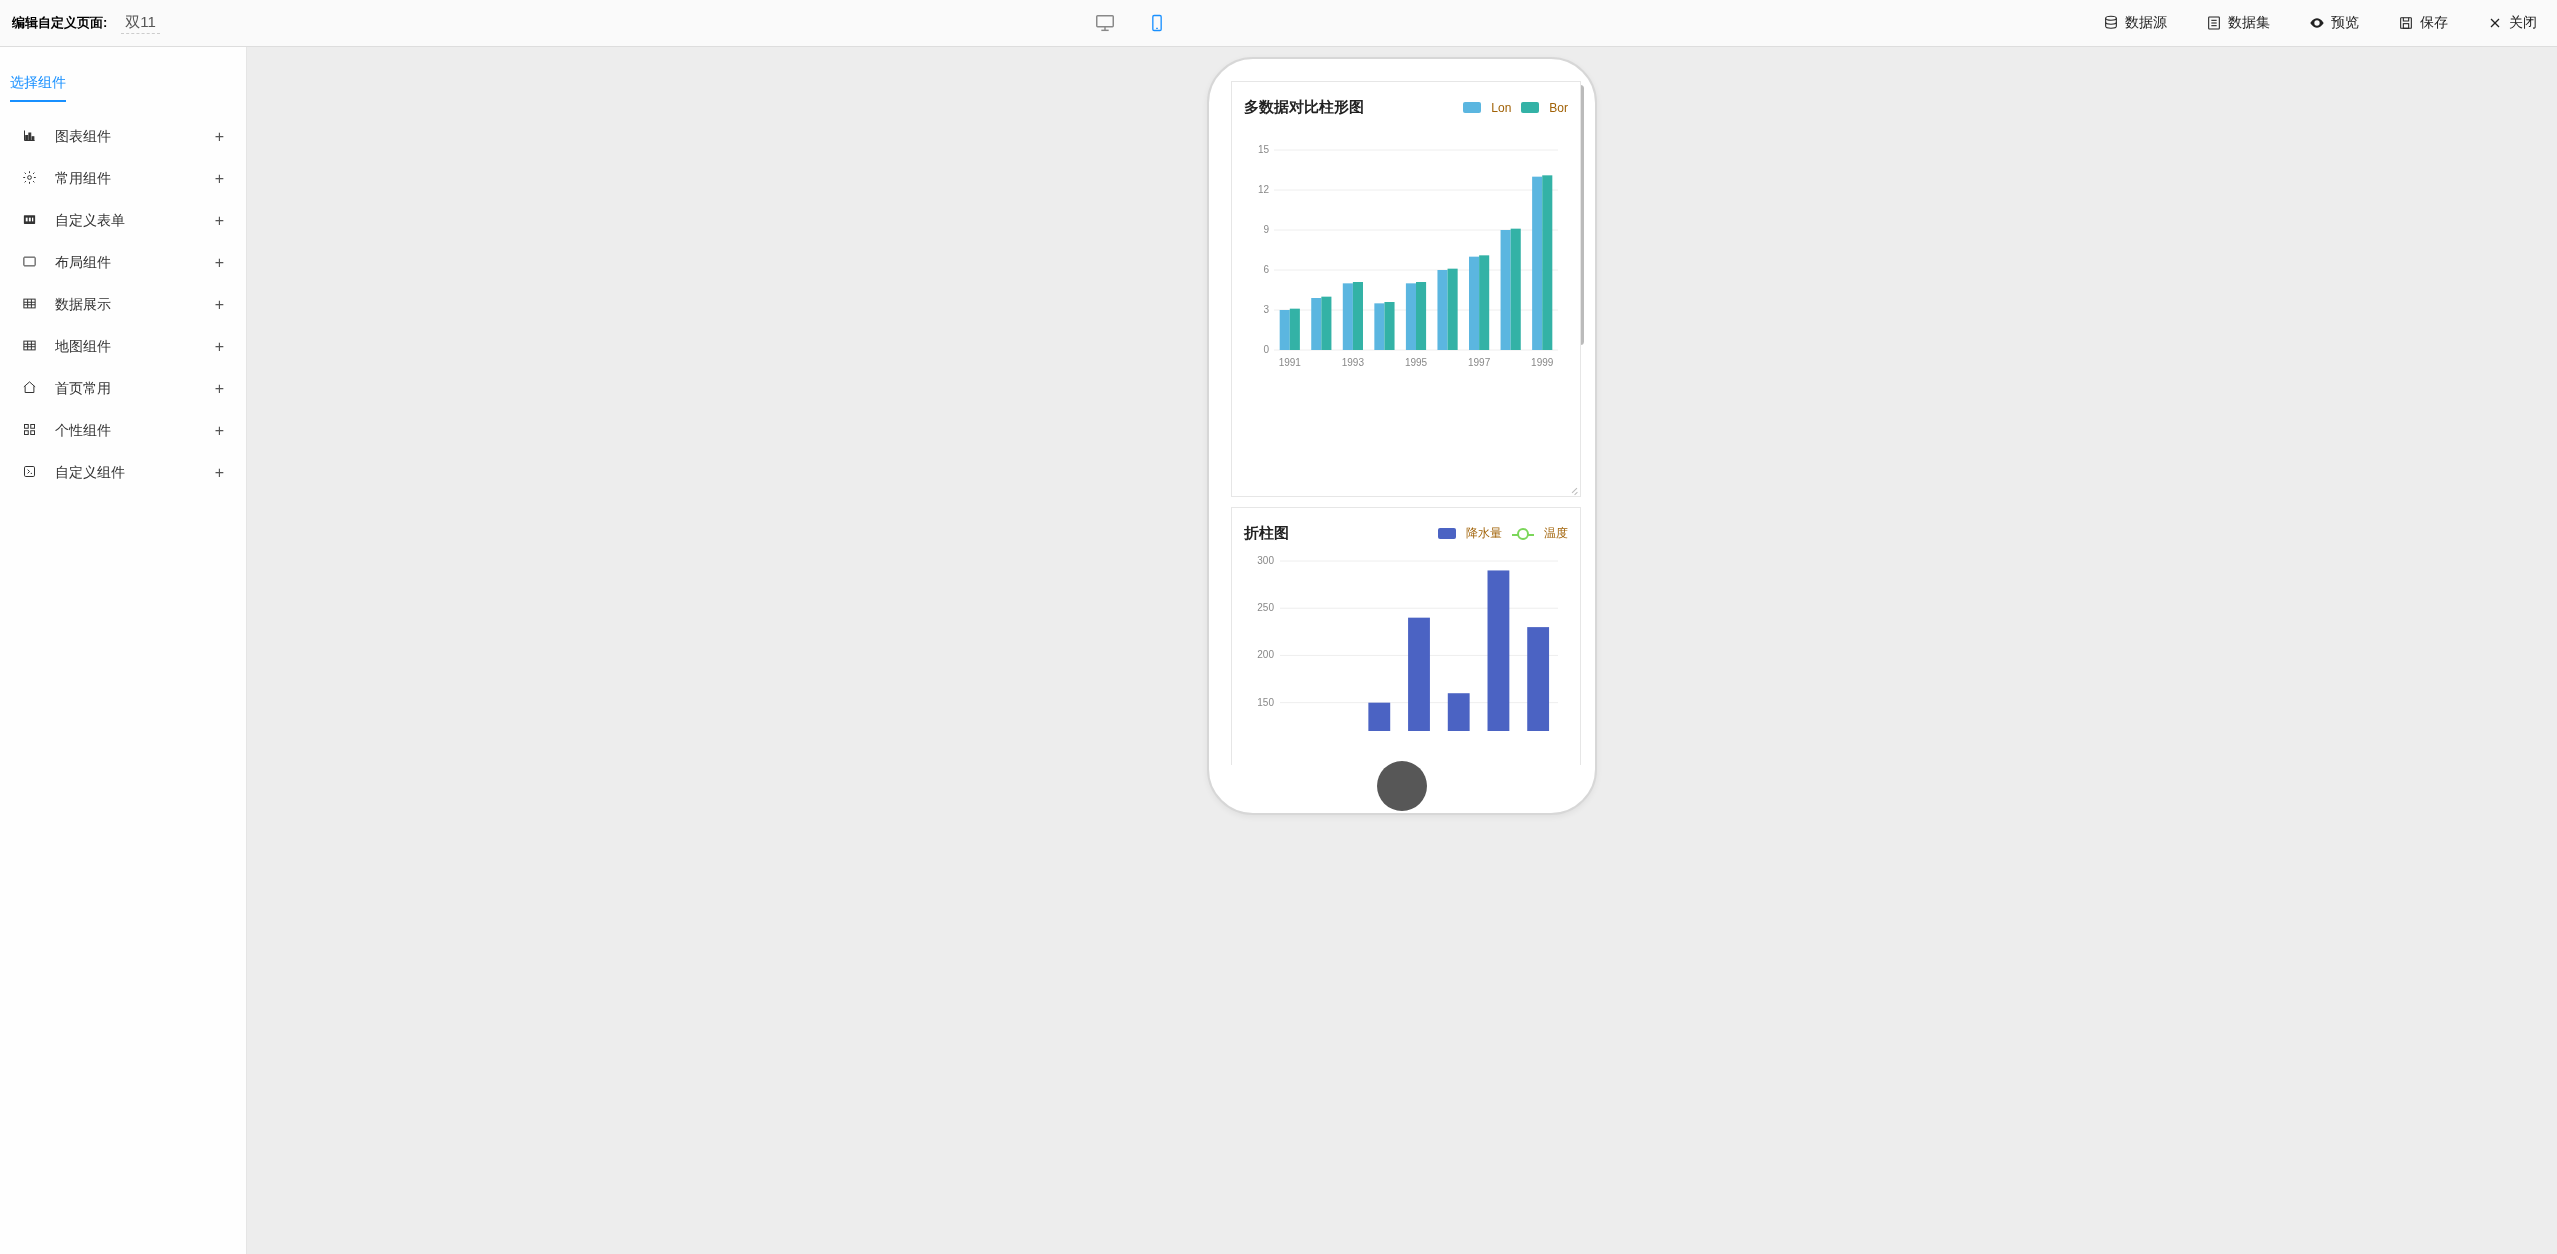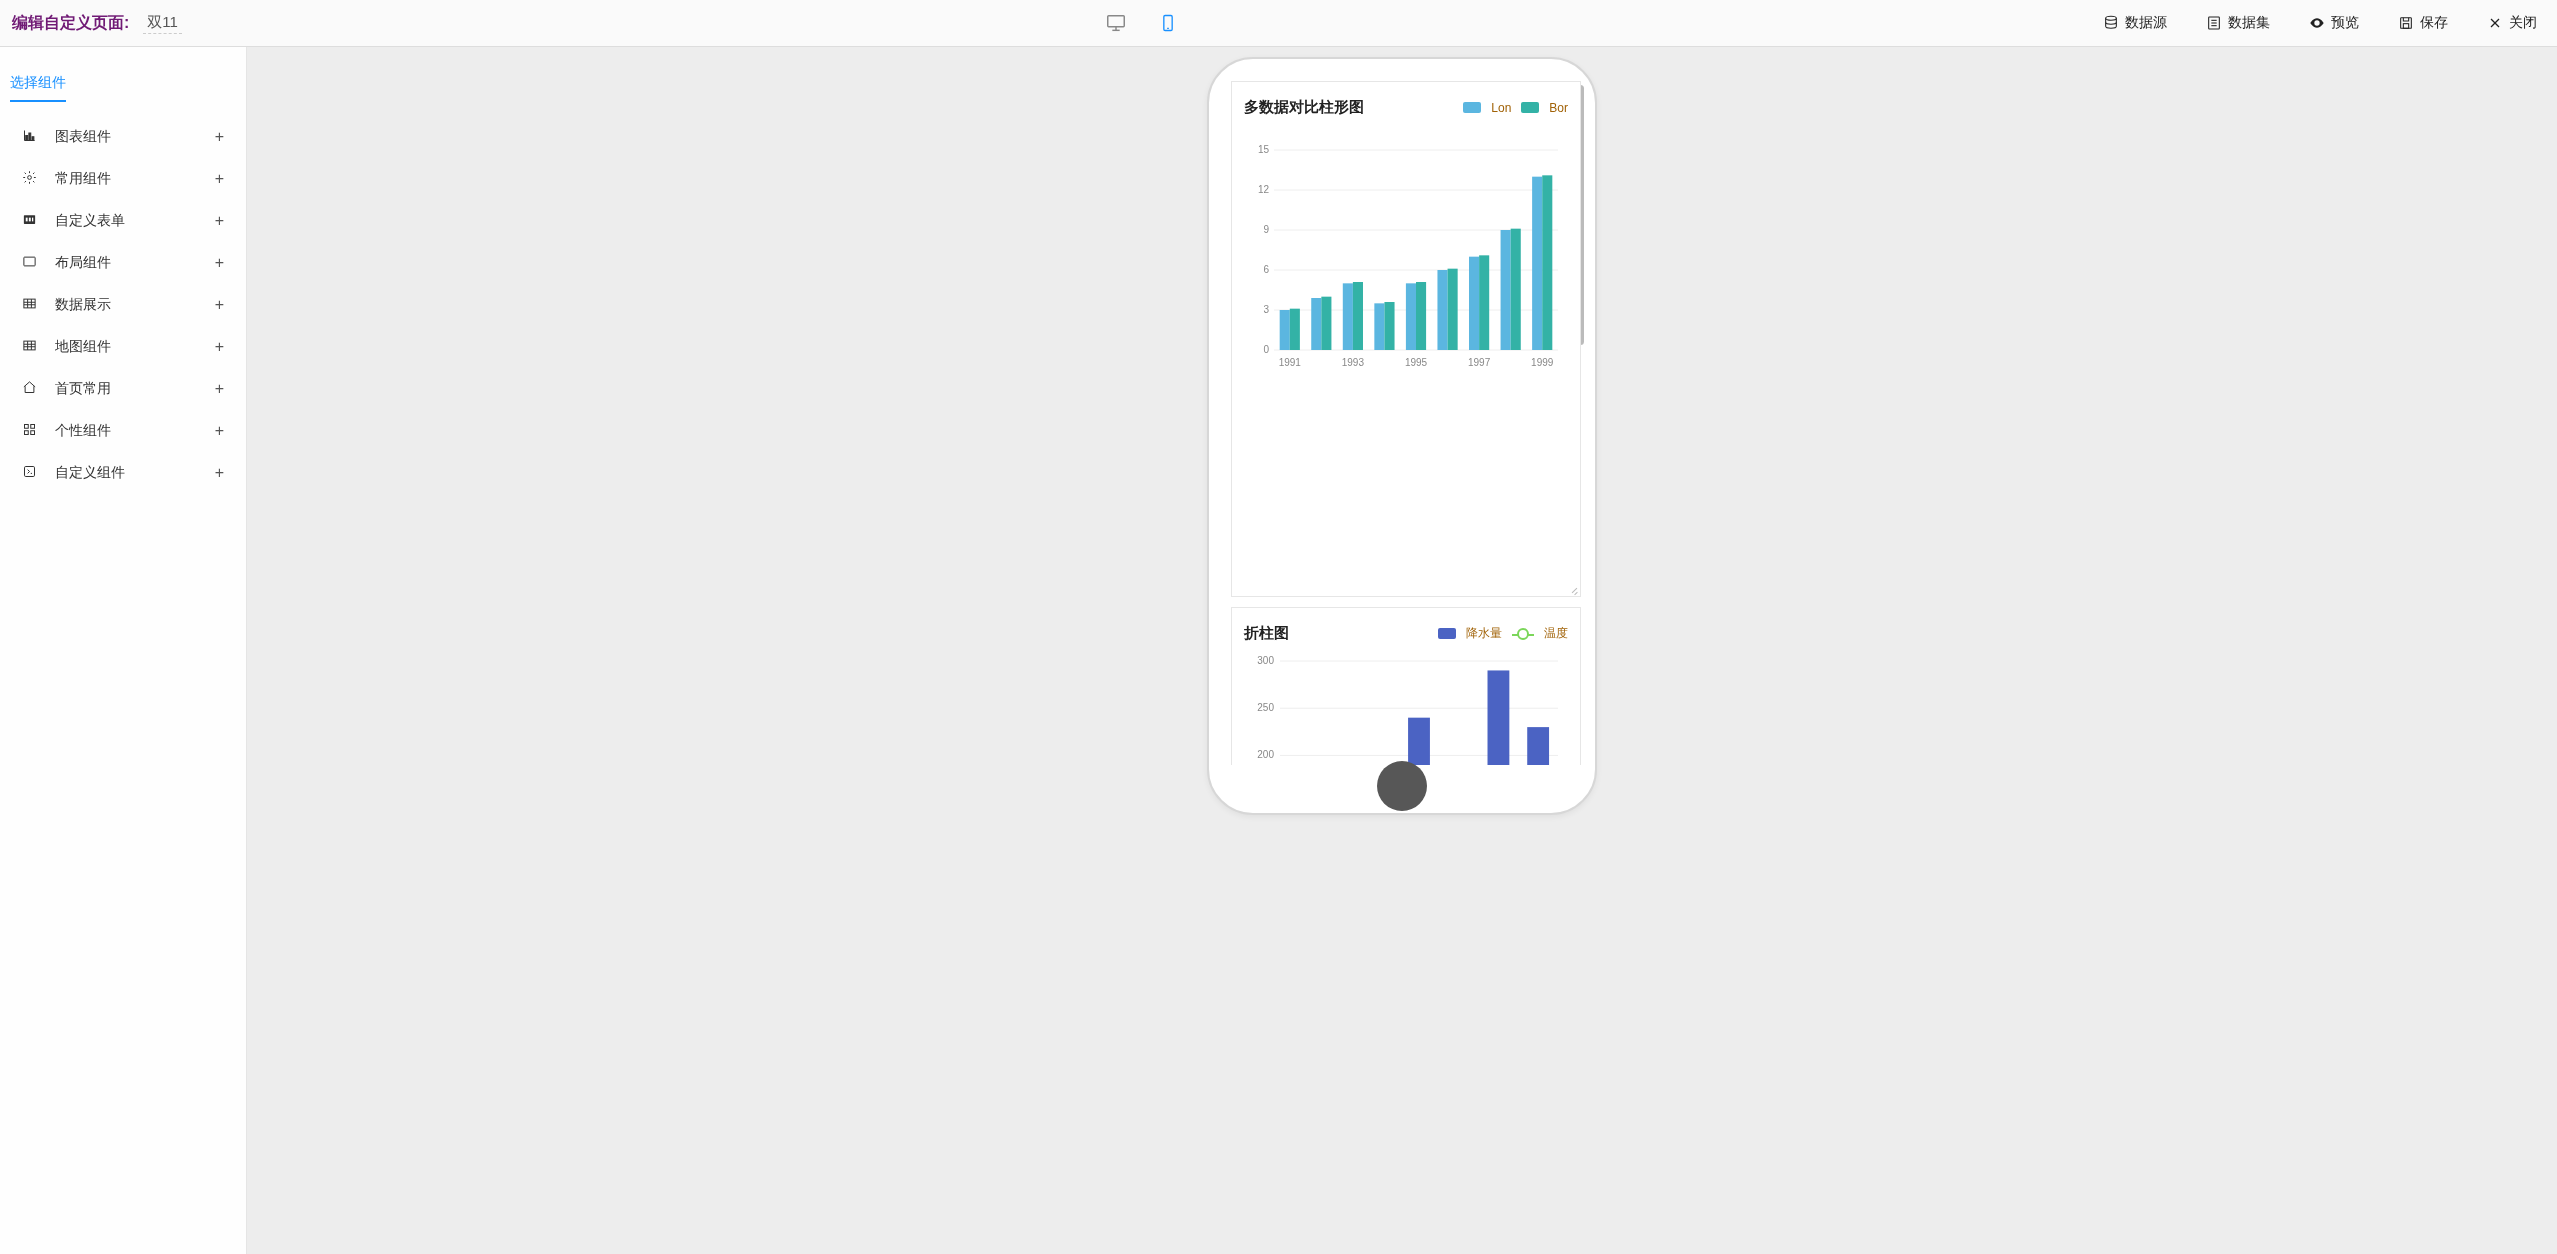--- a/index.html
+++ b/index.html
@@ -1,19 +1,19 @@
 <!DOCTYPE html>
 <html><head>
 <meta charset="utf-8">
 <style>
 *{box-sizing:border-box;margin:0;padding:0}
 body{font-family:"Microsoft YaHei","PingFang SC","Helvetica Neue",Arial,sans-serif;background:#ededed;color:#333;overflow:hidden}
 .topbar{display:flex;align-items:center;height:47px;background:#fafafa;border-bottom:1px solid #ddd;padding:0 12px}
 .tb-left{display:flex;align-items:center;gap:8px}
-.tb-title{font-size:16px;font-weight:600;color:#701a75}
+.tb-title{font-size:13px;font-weight:600;color:#000000}
 .tb-name{font-size:15px;color:#555;font-weight:400;margin-left:6px;border-bottom:1px dashed #ccc;padding:1px 4px}
 .tb-center{flex:1;display:flex;justify-content:center;gap:28px;align-items:center}
 .device-btn{width:24px;height:24px;display:flex;align-items:center;justify-content:center;cursor:pointer;border-radius:4px}
 .device-btn.active svg{stroke:#1890ff}
 .tb-right{display:flex;gap:39px;padding-right:8px}
 .tb-action{display:flex;align-items:center;gap:6px;font-size:14px;color:#222;cursor:pointer}
 .tb-action svg{width:16px;height:16px}
 .workspace{display:flex;height:calc(100vh - 47px)}
 .sidebar{width:247px;background:#fefefe;border-right:1px solid #e5e5e5;padding:12px 0}
 .sb-tab{display:inline-block;font-size:14px;color:#1890ff;margin:15px 10px 10px;padding-bottom:8px;border-bottom:2px solid #1890ff}
@@ -217,21 +217,21 @@
           <span class="sb-plus">+</span>
         </div>
       </div>
   </div>
 
   <div class="canvas">
     <div class="phone">
       <div class="phone-inner">
         <div class="phone-scroll"></div>
 
-        <div class="chart-card" style="height:516px">
+        <div class="chart-card" style="height:416px">
           <div class="card-head">
             <span class="card-title">多数据对比柱形图</span>
             <div class="legend">
               <span class="lg-sw" style="background:#5bb6e0"></span>
               <span>Lon</span>
               <span class="lg-sw" style="background:#33b2a6"></span>
               <span>Bor</span>
             </div>
           </div>
           <div class="chart-body">

